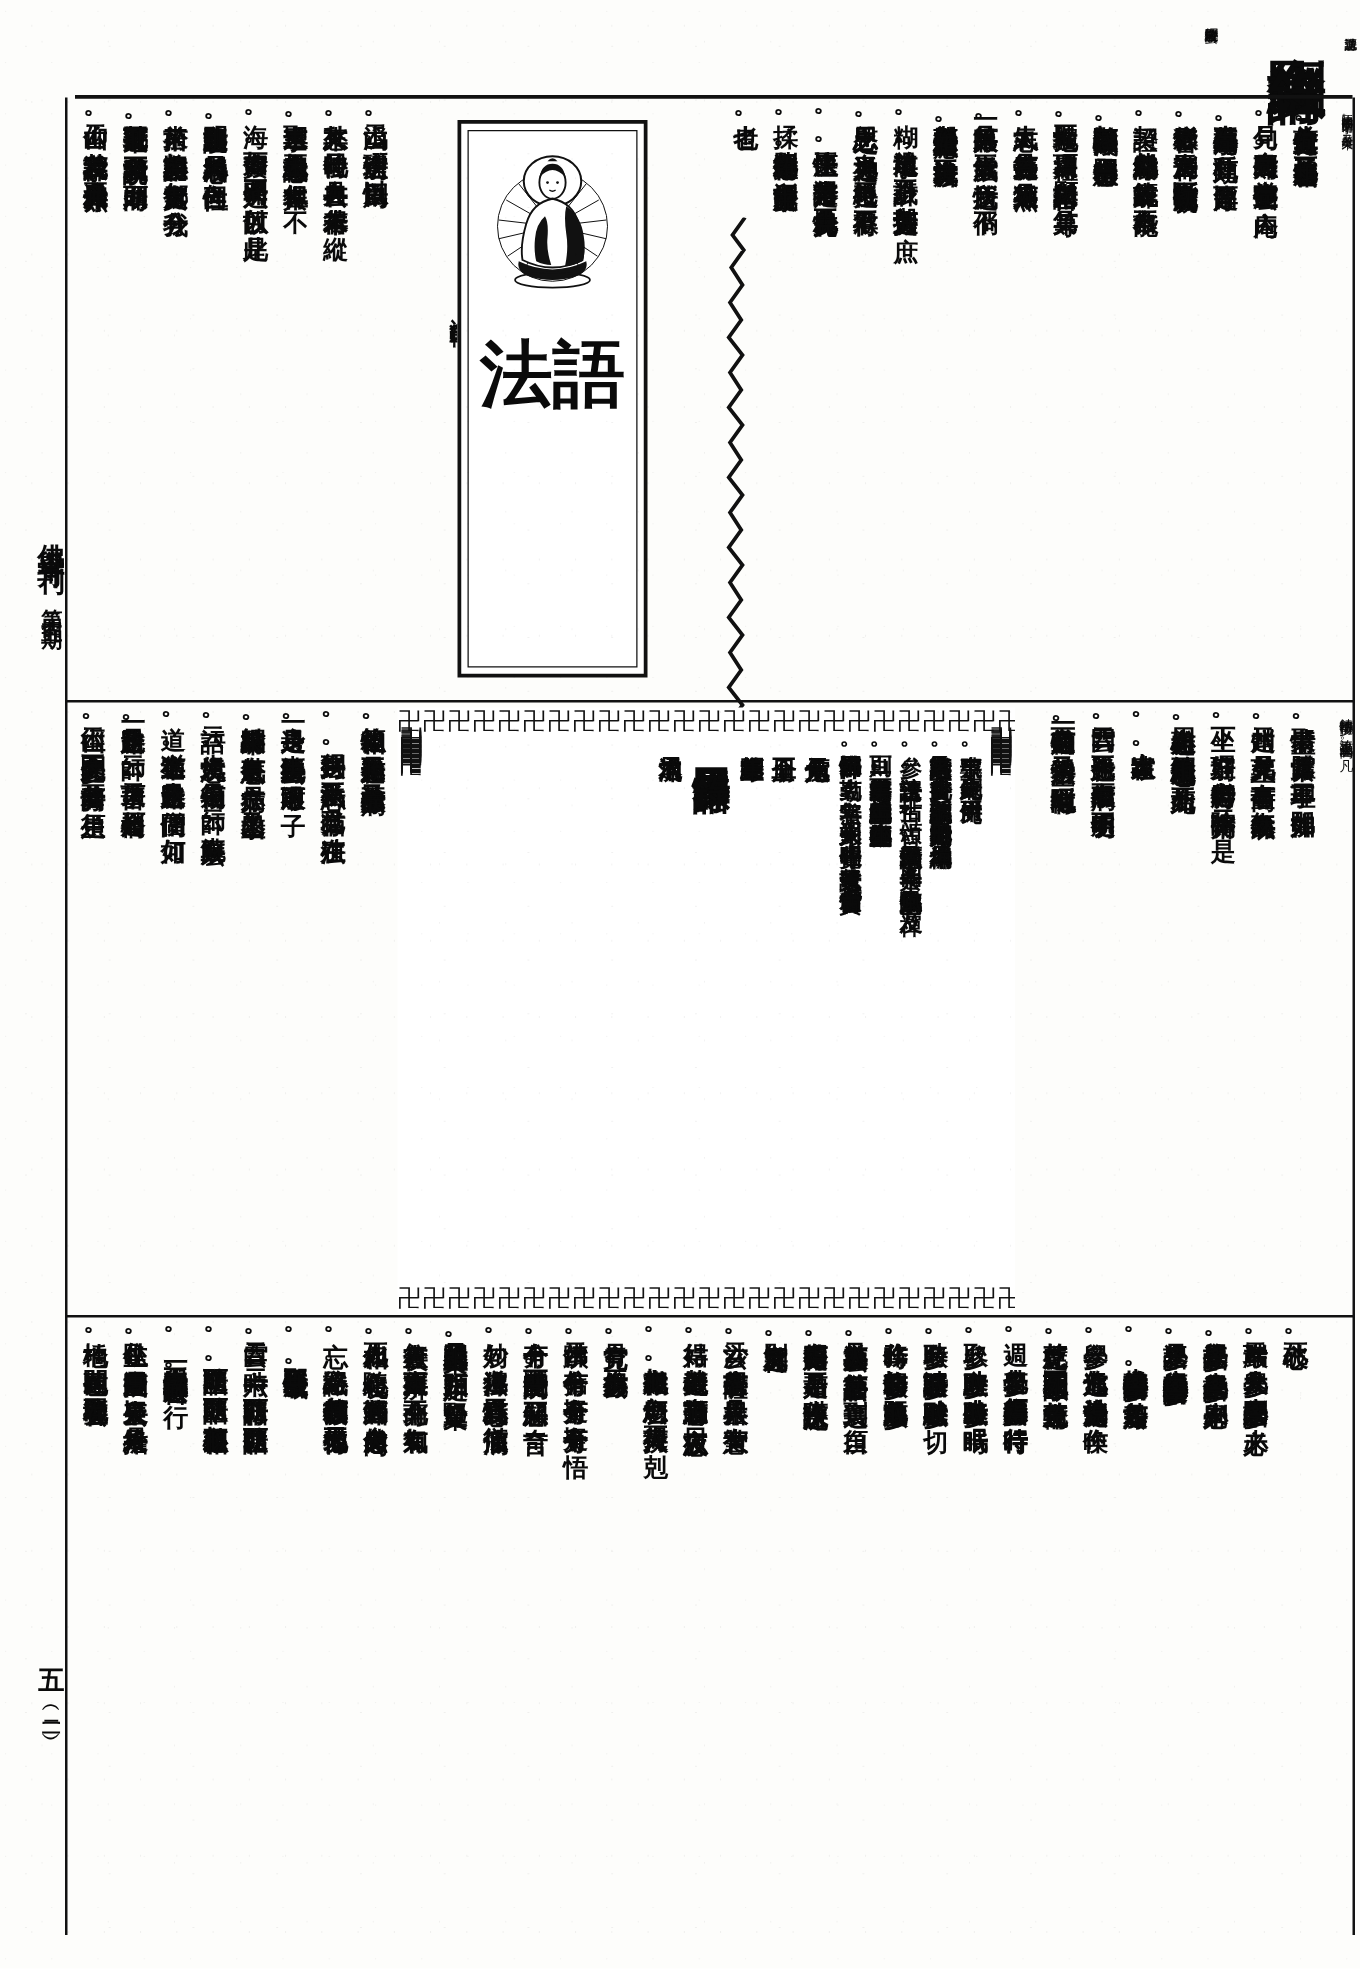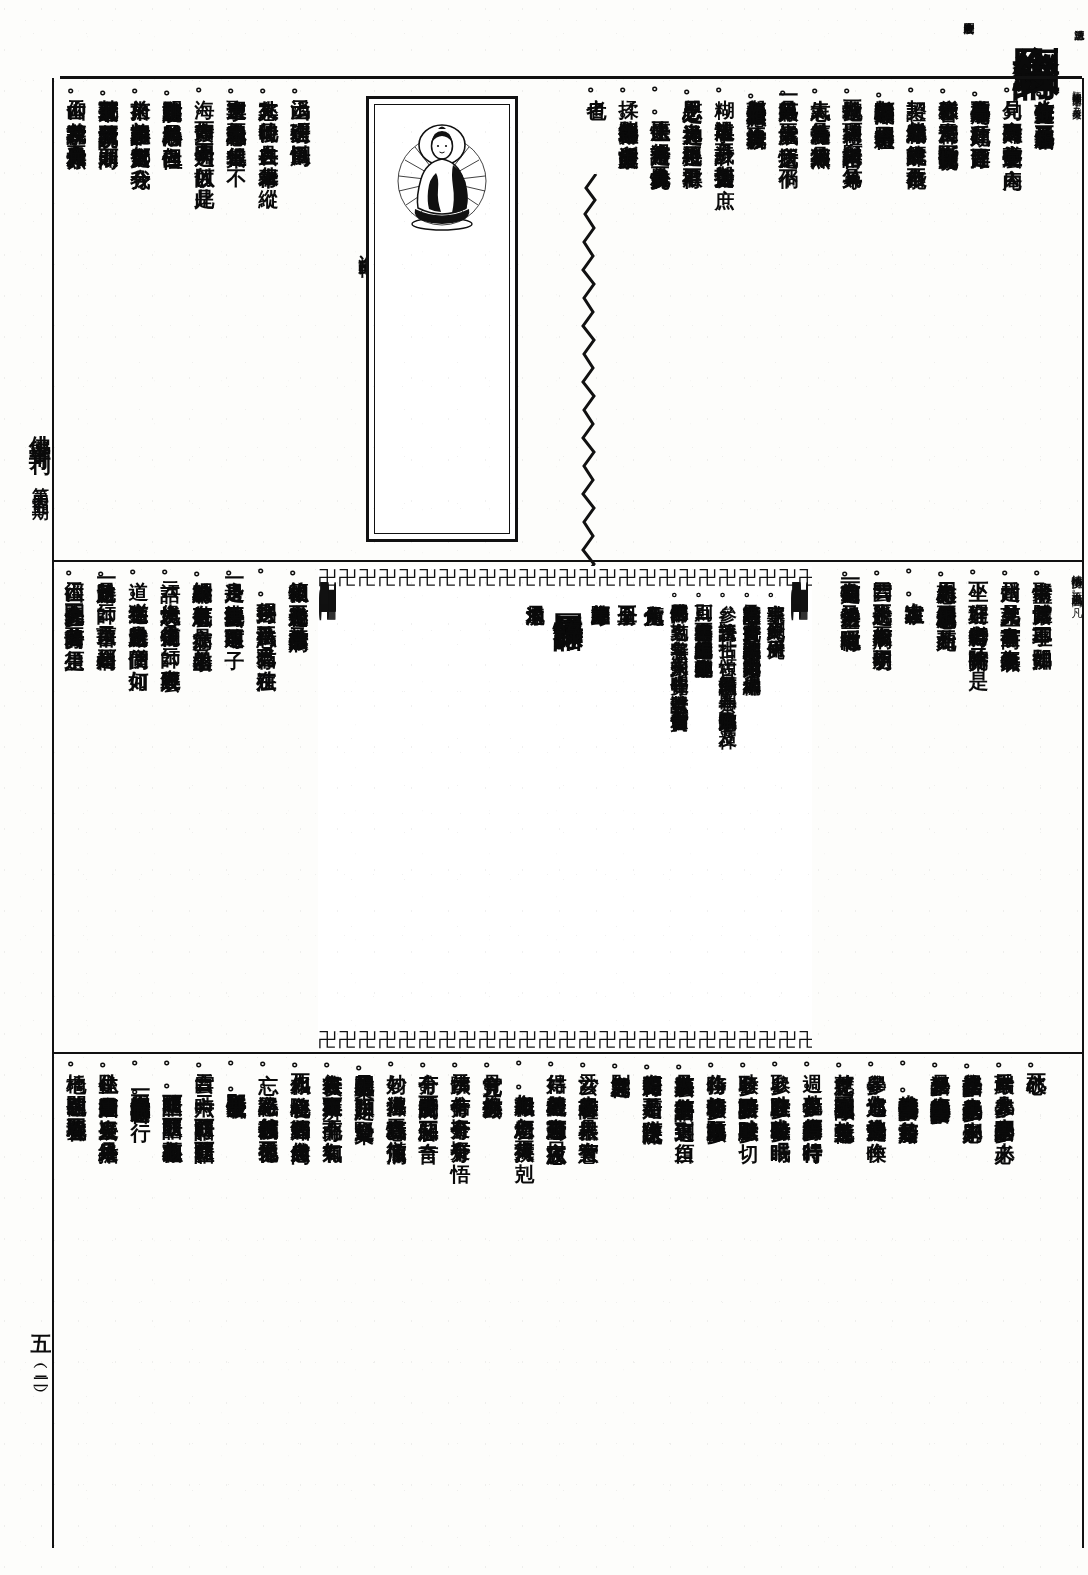--- a/index.html
+++ b/index.html
@@ -295,20 +295,21 @@
         <path d="M58.5,37 q2.5,2 5,0" fill="none" stroke="#111" stroke-width="1"></path>
 
         <path d="M61,44 q-16,3 -21,20 q-5,17 -3,29 q12,6 24,6 q12,0 24,-6
                  q2,-12 -3,-29 q-5,-17 -21,-20 z" fill="#fff" stroke="#111" stroke-width="1.5"></path>
         <path d="M72,50 q12,8 14,24 q2,12 -1,20 q-8,4 -14,4 q3,-14 1,-26 q-2,-14 0,-22 z" fill="#111"></path>
         <path d="M55,58 q-7,6 -8,18 q-1,10 1,18 q6,3 12,3 q-4,-12 -3,-22 q1,-12 -2,-17 z" fill="#111"></path>
 
         <path d="M34,94 q27,13 54,0 q2,8 -8,12 q-19,6 -38,0 q-10,-4 -8,-12 z" fill="#111"></path>
         <ellipse cx="61" cy="109" rx="30" ry="6" fill="none" stroke="#111" stroke-width="1.4"></ellipse>
       </svg>
+      <div id="plate-label">法語</div>
     </div>
   </div>
 
   <div id="band-mid-left">
     <div class="colm" style="right:0px;width:30px;">箇物相似。亦是光不透脫。又法身亦有兩般病</div>
     <div class="colm" style="right:32px;width:30px;">。得到法身。爲法執不忘。己見猶存。殖在法</div>
     <div class="colm" style="right:64px;width:30px;">身邊是一。直饒透得法身去。放過即不可。子</div>
     <div class="colm" style="right:96px;width:30px;">細點檢將來。有甚麼氣息。亦是病。又擧盤山</div>
     <div class="colm" style="right:128px;width:30px;">語云。光境俱忘。復是何物。師云。直饒與麼</div>
     <div class="colm" style="right:160px;width:30px;">道。猶在半途。未是透脫一路。僧便問。如何</div>

